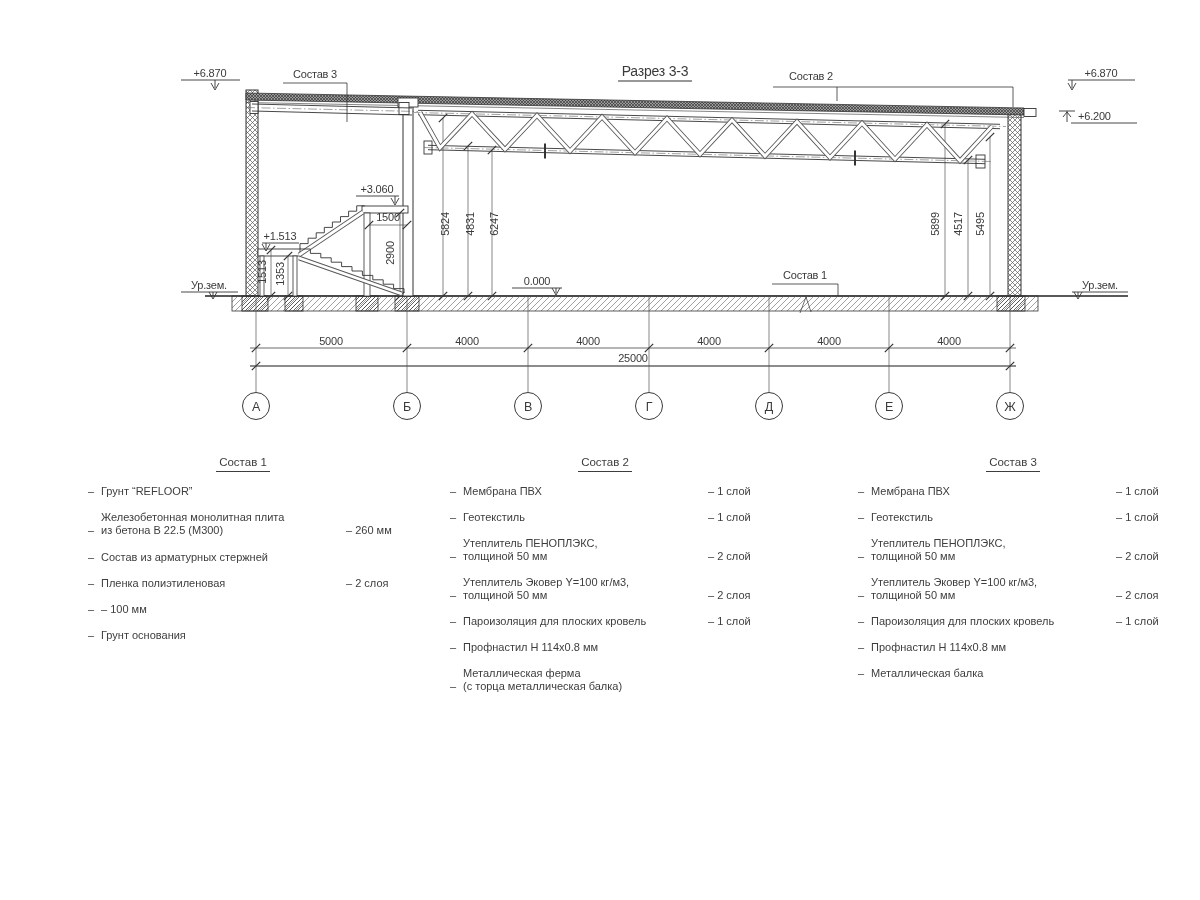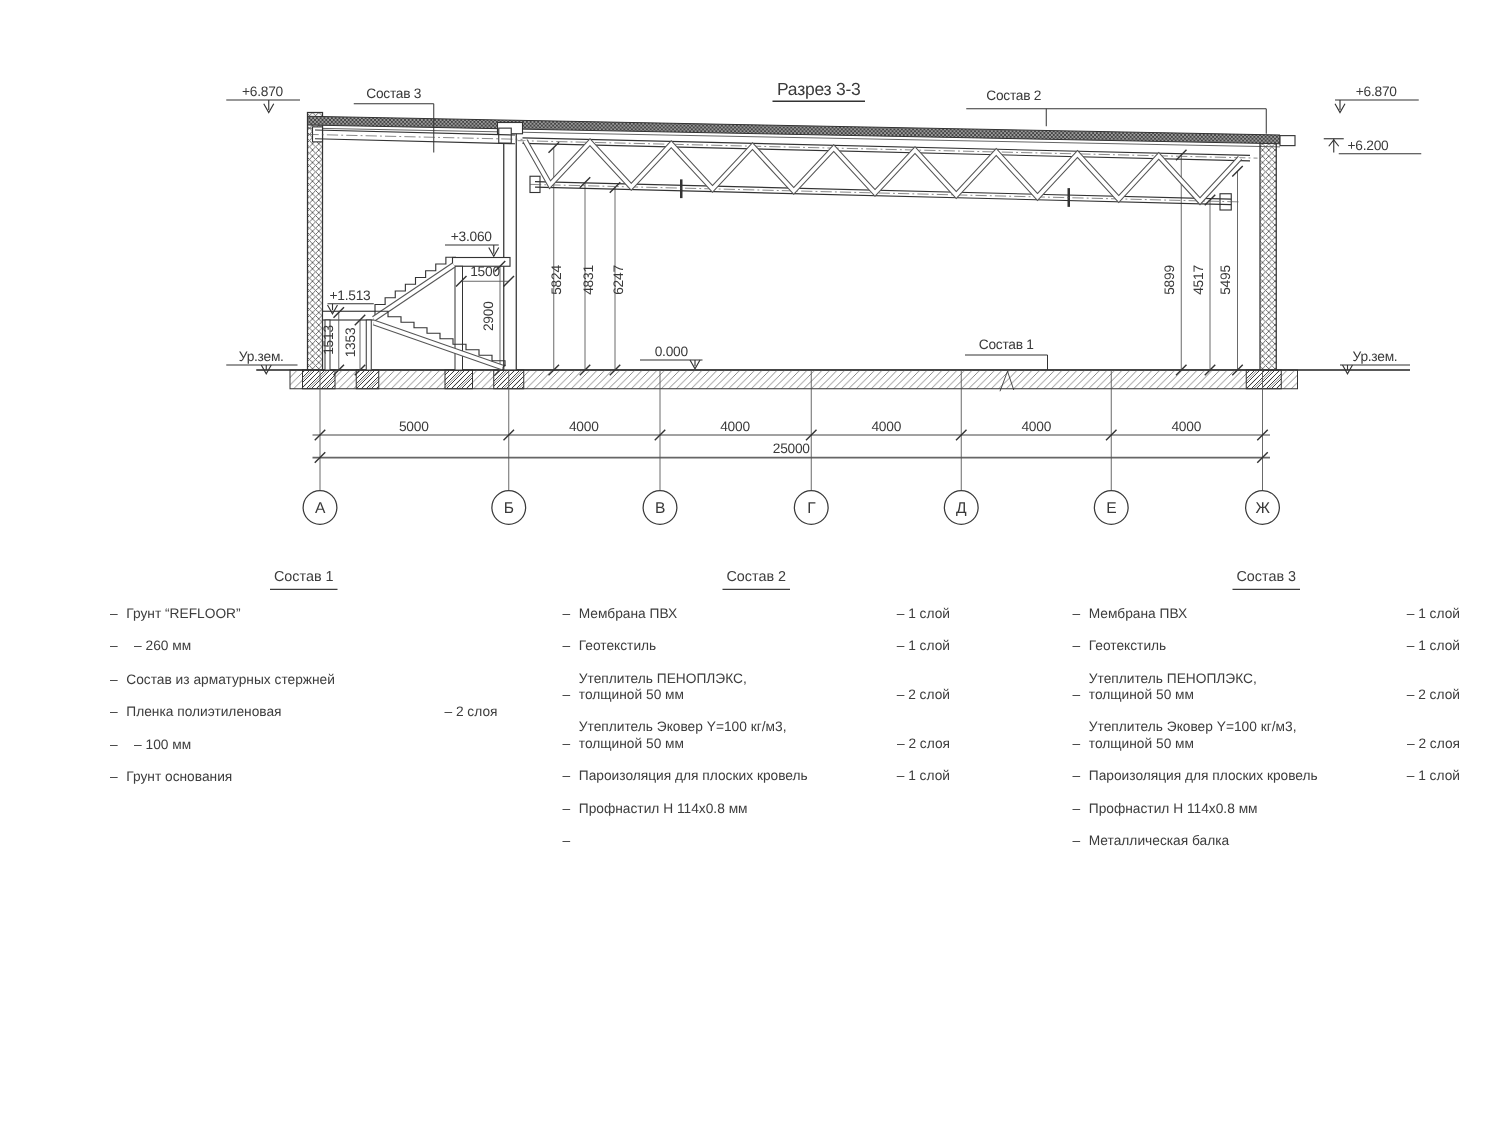--- a/index.html
+++ b/index.html
@@ -8,21 +8,21 @@
   svg text{font-family:"Liberation Sans",sans-serif;fill:#3a3a3a;letter-spacing:-0.2px;}
   .t{font-size:11px;}
   .tt{font-size:14px;}
   .tb{font-size:12.5px;}
   .comp{position:absolute;font:11px/13px "Liberation Sans",sans-serif;color:#3d3d3d;}
   .comp-title{text-align:center;margin-bottom:13px;font-size:11.5px;}
   .comp-title span{display:inline-block;border-bottom:1px solid #3d3d3d;padding:0 3px 2px;}
   .row{display:flex;align-items:flex-end;margin-bottom:13px;}
   .dash{flex:none;width:13px;}
   .lines{flex:1;}
-  .val{flex:none;width:52px;text-align:right;white-space:nowrap;}
+  .val{flex:none;width:52px;text-align:left;white-space:nowrap;}
 </style>
 </head>
 <body>
 
 <div class="page">
 
 <svg id="dwg" width="1200" height="440" viewBox="0 0 1200 440">
   <defs>
     <pattern id="wallHatch" patternUnits="userSpaceOnUse" width="5" height="5">
       <path d="M0,5 L5,0 M0,0 L5,5" stroke="#5a5a5a" stroke-width="0.7"></path>
@@ -235,20 +235,24 @@
   <div>
         <div class="row">
           <span class="dash">–</span>
           <div class="lines">
             <div>Грунт “REFLOOR”</div>
           </div>
           <div class="val"></div>
         </div>
         <div class="row">
           <span class="dash">–</span>
+          <div class="lines">
+            <div>Железобетонная монолитная плита</div>
+            <div>из бетона В 22.5 (М300)</div>
+          </div>
           <div class="val">– 260 мм</div>
         </div>
         <div class="row" style="margin-top: 14px;">
           <span class="dash">–</span>
           <div class="lines">
             <div>Состав из арматурных стержней</div>
           </div>
           <div class="val"></div>
         </div>
         <div class="row">
@@ -313,20 +317,24 @@
         </div>
         <div class="row">
           <span class="dash">–</span>
           <div class="lines">
             <div>Профнастил Н 114х0.8 мм</div>
           </div>
           <div class="val"></div>
         </div>
         <div class="row">
           <span class="dash">–</span>
+          <div class="lines">
+            <div>Металлическая ферма</div>
+            <div>(с торца металлическая балка)</div>
+          </div>
           <div class="val"></div>
         </div>
       </div>
 </div>
 <div class="comp" style="left:858px;top:456px;width:310px;">
   <div class="comp-title"><span>Состав 3</span></div>
   <div>
         <div class="row">
           <span class="dash">–</span>
           <div class="lines">

